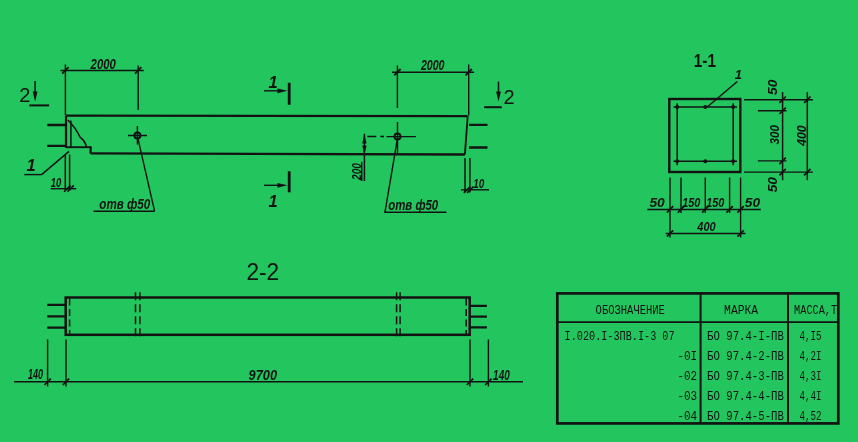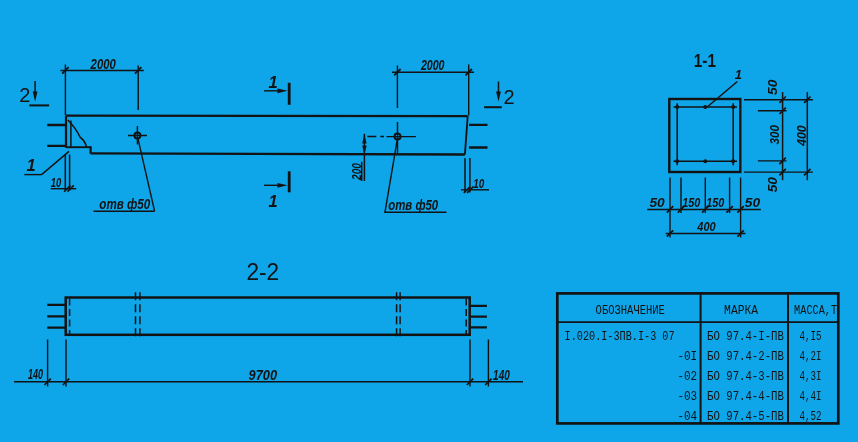--- a/index.html
+++ b/index.html
@@ -1,16 +1,16 @@
 <!DOCTYPE html>
 <html><head>
 <meta charset="utf-8">
 <style>
   html,body{margin:0;padding:0;background:#ffffff;}
-  #page{position:relative;width:858px;height:442px;background:#0ea5e9;overflow:hidden;}
+  #page{position:relative;width:858px;height:442px;background:#22c55e;overflow:hidden;}
   svg{position:absolute;top:0;left:0;}
   text{fill:#131313;}
   .dim{font-family:"Liberation Sans",sans-serif;font-style:italic;font-weight:bold;}
   .up{font-family:"Liberation Sans",sans-serif;}
   .mono{font-family:"Liberation Mono",monospace;font-size:12px;}
 </style>
 </head>
 <body>
 <div id="page">
 <svg width="858" height="442" viewBox="0 0 858 442">

